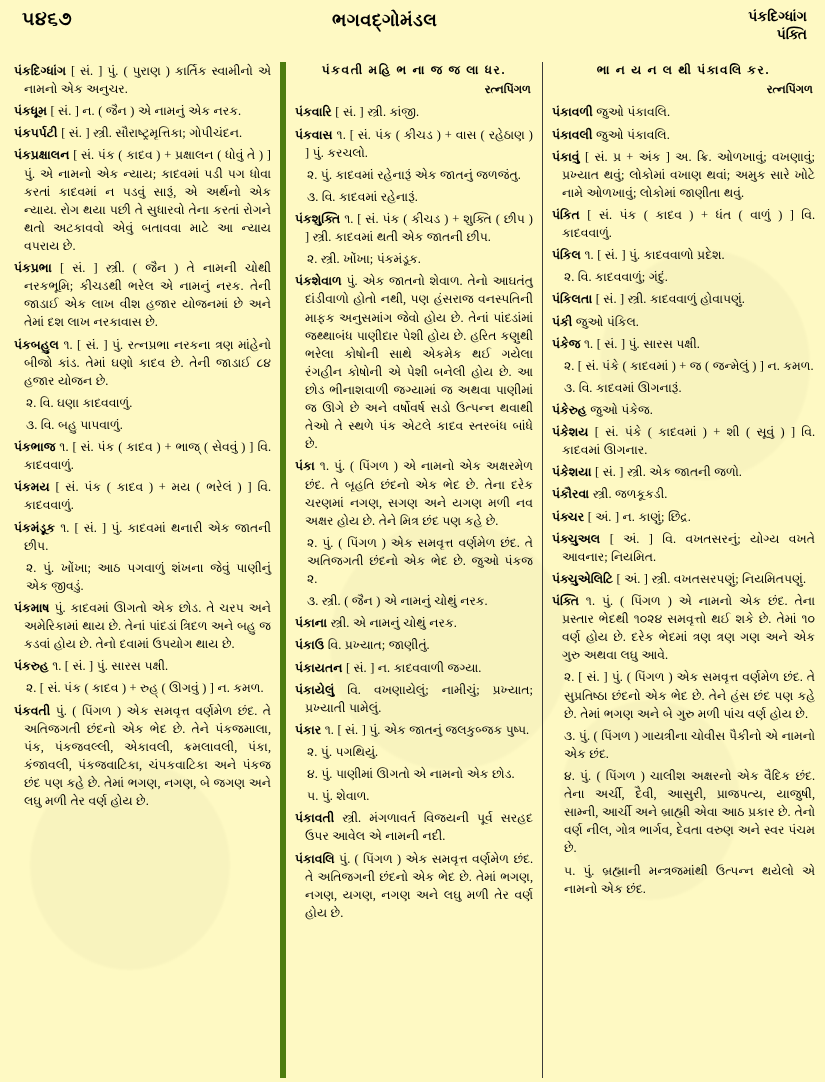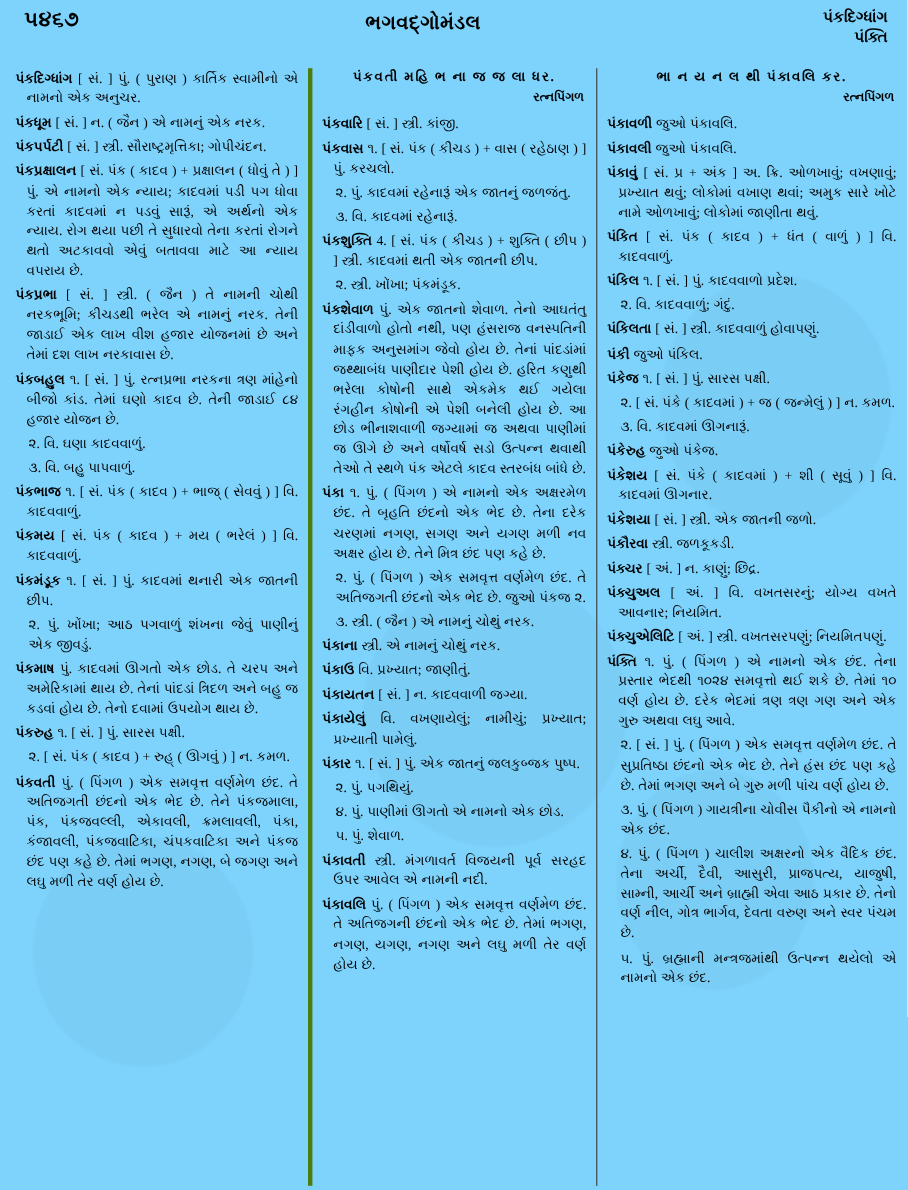--- a/index.html
+++ b/index.html
@@ -5,21 +5,21 @@
 <style>
   html, body {
     margin: 0;
     padding: 0;
     background: #ffffff;
   }
   .page {
     position: relative;
     width: 825px;
     height: 1082px;
-    background: #7dd3fc;
+    background: #fef9c3;
     overflow: hidden;
     font-family: "Liberation Serif", "DejaVu Serif", serif;
     color: #000000;
     box-sizing: border-box;
   }
   
   .watermark {
     position: absolute;
     pointer-events: none;
     border-radius: 50%;
@@ -72,21 +72,21 @@
     align-items: stretch;
   }
   .col {
     box-sizing: border-box;
     position: relative;
     font-size: 12.4px;
     line-height: 1.46;
     overflow: hidden;
   }
   .col-1 { width: 266px; padding-right: 9px; }
-  .col-2 { width: 262px; padding: 0 9px; border-left: 4px solid #4d7c0f; }
+  .col-2 { width: 262px; padding: 0 9px; border-left: 6px solid #4d7c0f; }
   .col-3 { flex: 1; padding-left: 9px; border-left: 1px solid #3a3a3a; }
 
   .entry {
     margin: 0 0 4px 0;
     text-indent: -10px;
     padding-left: 10px;
     text-align: justify;
     text-justify: inter-word;
     word-spacing: 0.4px;
   }
@@ -150,21 +150,21 @@
         <p class="entry sense">૨. [ સં. પંક ( કાદવ ) + રુહ્ ( ઊગવું ) ] ન. કમળ.</p>
         <p class="entry"><span class="hw">પંકવતી</span><span> પું. ( પિંગળ ) એક સમવૃત્ત વર્ણમેળ છંદ. તે અતિજગતી છંદનો એક ભેદ છે. તેને પંકજમાલા, પંક, પંકજવલ્લી, એકાવલી, ક્રમલાવલી, પંકા, કંજાવલી, પંકજવાટિકા, ચંપકવાટિકા અને પંકજ છંદ પણ કહે છે. તેમાં ભગણ, નગણ, બે જગણ અને લઘુ મળી તેર વર્ણ હોય છે.</span></p>
       </div>
     <div class="col col-2">
         <p class="verse">પંકવતી મહિ ભ ના જ જ લા ધર.</p>
         <p class="verse-src">રત્નપિંગળ</p>
         <p class="entry"><span class="hw">પંકવારિ</span><span> [ સં. ] સ્ત્રી. કાંજી.</span></p>
         <p class="entry"><span class="hw">પંકવાસ</span><span> ૧. [ સં. પંક ( કીચડ ) + વાસ ( રહેઠાણ ) ] પું. કરચલો.</span></p>
         <p class="entry sense">૨. પું. કાદવમાં રહેનારૂં એક જાતનું જળજંતુ.</p>
         <p class="entry sense">૩. વિ. કાદવમાં રહેનારૂં.</p>
-        <p class="entry"><span class="hw">પંકશુક્તિ</span><span> 4. [ સં. પંક ( કીચડ ) + શુક્તિ ( છીપ ) ] સ્ત્રી. કાદવમાં થતી એક જાતની છીપ.</span></p>
+        <p class="entry"><span class="hw">પંકશુક્તિ</span><span> ૧. [ સં. પંક ( કીચડ ) + શુક્તિ ( છીપ ) ] સ્ત્રી. કાદવમાં થતી એક જાતની છીપ.</span></p>
         <p class="entry sense">૨. સ્ત્રી. ખોંખા; પંકમંડૂક.</p>
         <p class="entry"><span class="hw">પંકશેવાળ</span><span> પું. એક જાતનો શેવાળ. તેનો આઘતંતુ દાંડીવાળો હોતો નથી, પણ હંસરાજ વનસ્પતિની માફક અનુસમાંગ જેવો હોય છે. તેનાં પાંદડાંમાં જથ્થાબંધ પાણીદાર પેશી હોય છે. હરિત કણુથી ભરેલા કોષોની સાથે એકમેક થઈ ગયેલા રંગહીન કોષોની એ પેશી બનેલી હોય છે. આ છોડ ભીનાશવાળી જગ્યામાં જ અથવા પાણીમાં જ ઊગે છે અને વર્ષોવર્ષ સડો ઉત્પન્ન થવાથી તેઓ તે સ્થળે પંક એટલે કાદવ સ્તરબંધ બાંધે છે.</span></p>
         <p class="entry"><span class="hw">પંકા</span><span> ૧.   પું.   ( પિંગળ )   એ   નામનો   એક અક્ષરમેળ છંદ. તે બૃહતિ છંદનો એક ભેદ છે. તેના દરેક ચરણમાં નગણ, સગણ અને યગણ મળી નવ અક્ષર હોય છે. તેને મિત્ર છંદ પણ કહે છે.</span></p>
         <p class="entry sense">૨. પું. ( પિંગળ ) એક સમવૃત્ત વર્ણમેળ છંદ. તે અતિજગતી છંદનો એક ભેદ છે. જુઓ પંકજ ૨.</p>
         <p class="entry sense">૩. સ્ત્રી. ( જૈન ) એ નામનું ચોથું નરક.</p>
         <p class="entry"><span class="hw">પંકાના</span><span> સ્ત્રી. એ નામનું ચોથું નરક.</span></p>
         <p class="entry"><span class="hw">પંકાઉ</span><span> વિ. પ્રખ્યાત; જાણીતું.</span></p>
         <p class="entry"><span class="hw">પંકાયતન</span><span> [ સં. ] ન. કાદવવાળી જગ્યા.</span></p>
         <p class="entry"><span class="hw">પંકાયેલું</span><span> વિ. વખણાયેલું; નામીચું; પ્રખ્યાત; પ્રખ્યાતી પામેલું.</span></p>
         <p class="entry"><span class="hw">પંકાર</span><span> ૧. [ સં. ] પું. એક જાતનું જલકુબ્જક પુષ્પ.</span></p>

